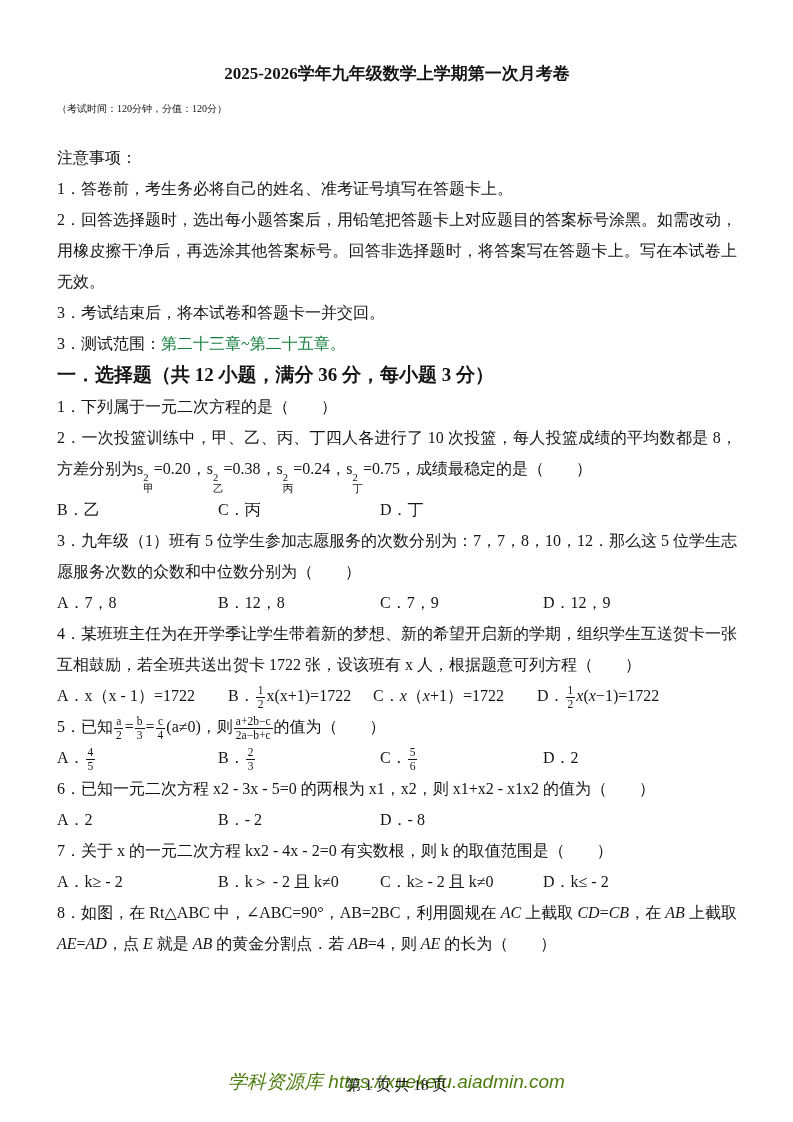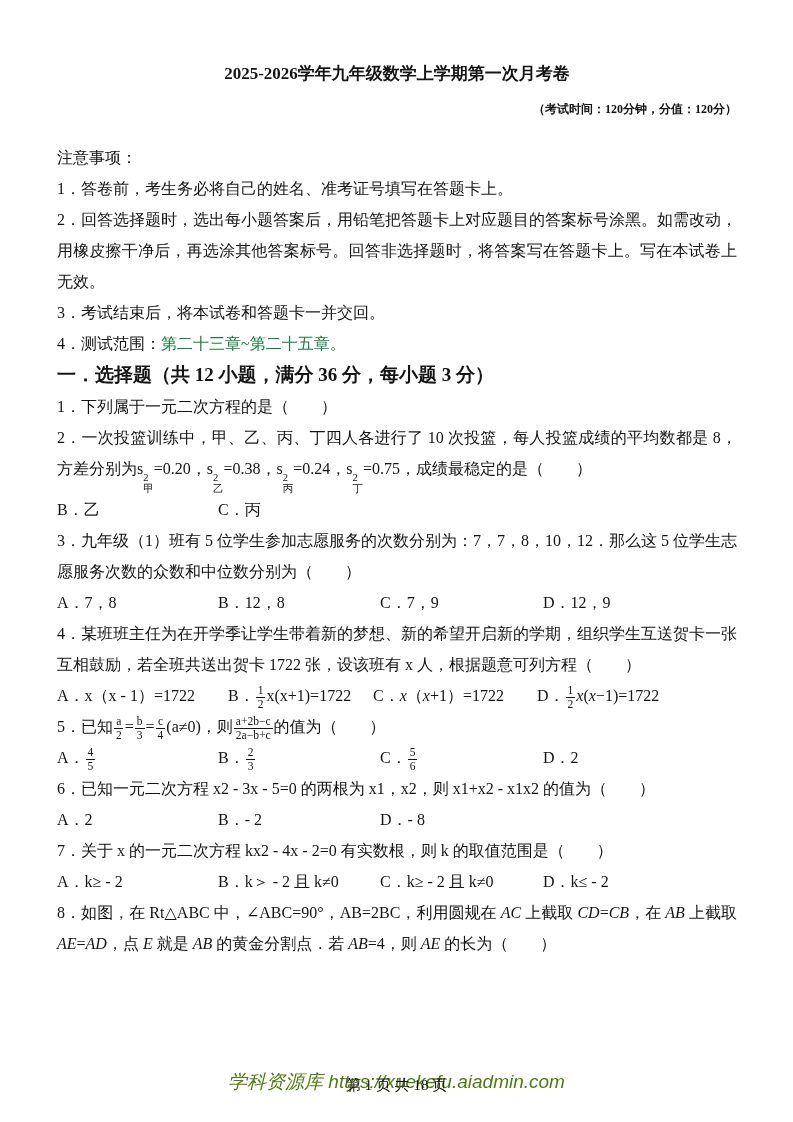--- a/index.html
+++ b/index.html
@@ -8,22 +8,22 @@
     background:#ffffff; overflow:hidden;
     font-family:"Liberation Serif","DejaVu Serif",serif;
     color:#141414;
   }
   .content { padding:54px 56px 0 57px; }
   .title {
     margin:0 0 8px 0; text-align:center;
     font-size:17px; line-height:28px; font-weight:bold;
   }
   .subtitle {
-    margin:0 0 20px 0; text-align:right;
-    font-size:12px; line-height:26px; font-weight:bold;
+    margin:0 0 20px 0; text-align:left;
+    font-size:10px; line-height:26px; font-weight:normal;
   }
   .line {
     margin:0; font-size:16px; line-height:31px;
     text-align:justify; text-justify:inter-ideograph;
   }
   .section-heading {
     margin:0; font-size:19px; line-height:32px; font-weight:bold;
   }
   .opts {
     display:grid; grid-template-columns:161px 162px 163px 1fr;
@@ -61,21 +61,21 @@
 <div class="page">
   <div class="content">
 
     <h1 class="title">2025-2026学年九年级数学上学期第一次月考卷</h1>
     <h2 class="subtitle">（考试时间：120分钟，分值：120分）</h2>
 
     <p class="line">注意事项：</p>
     <p class="line">1．答卷前，考生务必将自己的姓名、准考证号填写在答题卡上。</p>
     <p class="line">2．回答选择题时，选出每小题答案后，用铅笔把答题卡上对应题目的答案标号涂黑。如需改动，用橡皮擦干净后，再选涂其他答案标号。回答非选择题时，将答案写在答题卡上。写在本试卷上无效。</p>
     <p class="line">3．考试结束后，将本试卷和答题卡一并交回。</p>
-    <p class="line"><span>4．测试范围：</span><span class="red" style="color: #15803d;">第二十三章~第二十五章。</span></p>
+    <p class="line"><span>3．测试范围：</span><span class="red" style="color: #15803d;">第二十三章~第二十五章。</span></p>
 
     <p class="section-heading">一．选择题（共 12 小题，满分 36 分，每小题 3 分）</p>
 
     <div>
       <p class="line">1．下列属于一元二次方程的是（　　）</p>
     </div>
 
     <div>
       <p class="line">2．一次投篮训练中，甲、乙、丙、丁四人各进行了 10 次投篮，每人投篮成绩的平均数都是 8，方差分别为s<span class="ss">
             <span>2</span>
@@ -86,20 +86,21 @@
           </span>=0.38，s<span class="ss">
             <span>2</span>
             <span>丙</span>
           </span>=0.24，s<span class="ss">
             <span>2</span>
             <span>丁</span>
           </span>=0.75，成绩最稳定的是（　　）</p>
       <div class="opts">
         <span>B．乙</span>
         <span>C．丙</span>
+        <span>D．丁</span>
       </div>
     </div>
 
     <div>
       <p class="line">3．九年级（1）班有 5 位学生参加志愿服务的次数分别为：7，7，8，10，12．那么这 5 位学生志愿服务次数的众数和中位数分别为（　　）</p>
       <div class="opts">
         <span>A．7，8</span>
         <span>B．12，8</span>
         <span>C．7，9</span>
         <span>D．12，9</span>

